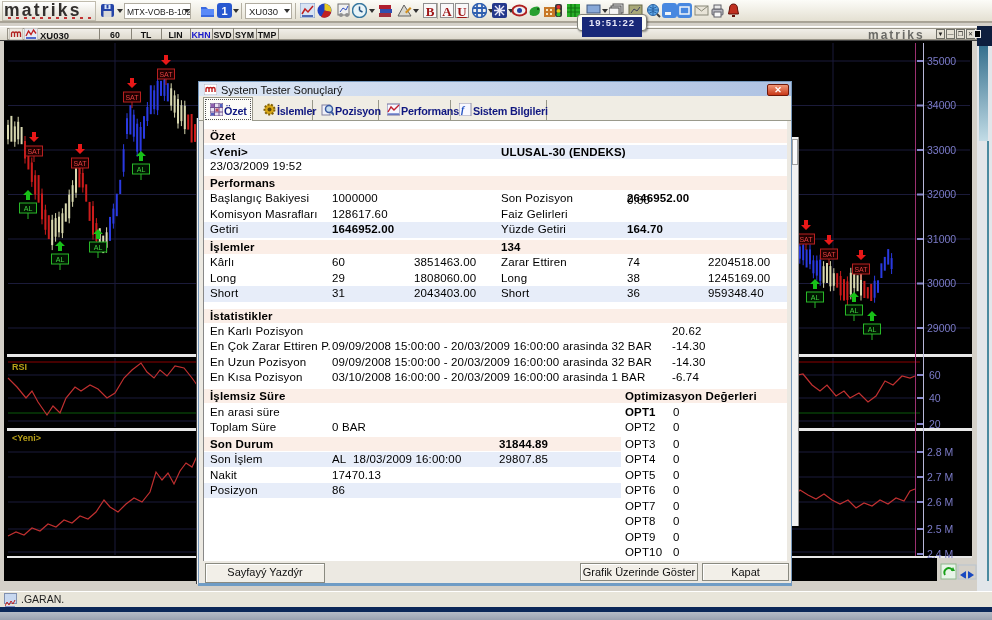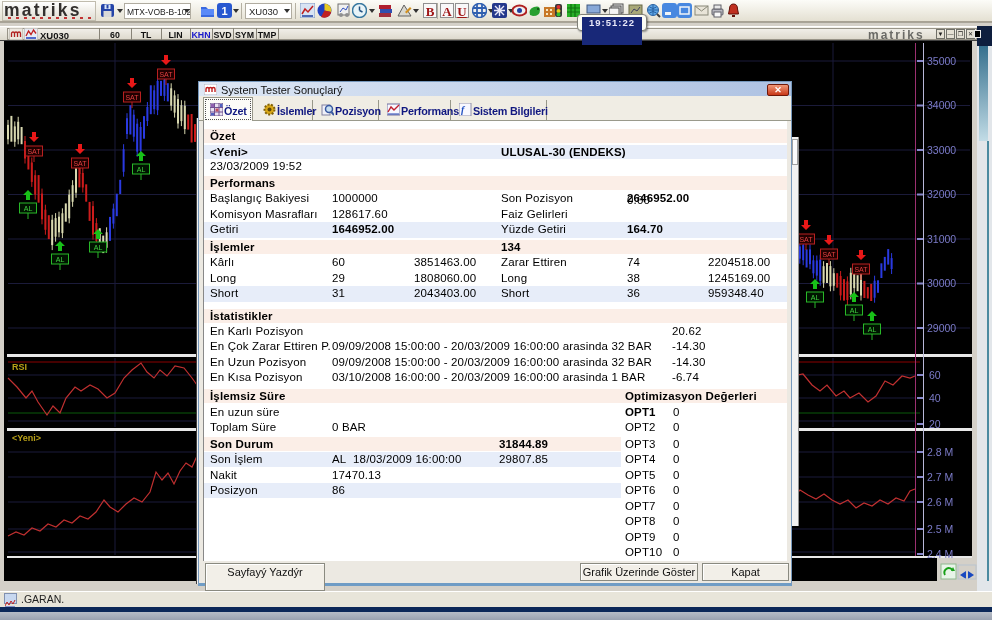--- a/index.html
+++ b/index.html
@@ -416,21 +416,21 @@
 <div class="ab" style="left:710px;top:3px;width:15px;height:15px"><svg width="15" height="15">
       <rect x="2" y="6" width="11" height="6" rx="1" fill="#b8b8c0" stroke="#606068"></rect>
       <rect x="4" y="2" width="7" height="4" fill="#e8e8e8" stroke="#606068"></rect>
       <rect x="4" y="9" width="7" height="5" fill="#f8f8f8" stroke="#606068"></rect>
     </svg></div>
 <div class="ab" style="left:726px;top:3px;width:15px;height:15px"><svg width="15" height="15">
       <path d="M7.5 1 q4 0 4 5 l1 5 -10 0 1 -5 q0 -5 4 -5" fill="#c03020" stroke="#601008"></path>
       <rect x="6" y="12" width="3" height="2" fill="#601008"></rect>
     </svg></div>
 <div class="ab" style="left:577px;top:14px;width:70px;height:17px;background:#fcfcf4;border:1px solid #808078;border-radius:4px;box-shadow:1px 1px 2px rgba(0,0,0,0.4);z-index:30"></div>
-<div class="ab nw" style="left:582px;top:17px;width:60px;height:28px;background:#182878;color:#e8e8f8;font-size:9.5px;font-weight:bold;text-align:center;letter-spacing:1px;z-index:31;line-height:11px">19:51:22</div>
+<div class="ab nw" style="left:582px;top:17px;width:60px;height:20px;background:#182878;color:#e8e8f8;font-size:9.5px;font-weight:bold;text-align:center;letter-spacing:1px;z-index:31;line-height:11px">19:51:22</div>
 <div class="ab" style="left:0;top:22px;width:992px;height:4px;background:#d4d0c8;border-top:1px solid #a8a498"></div>
 <div class="ab" style="left:0;top:26px;width:992px;height:15px;background:linear-gradient(#f4f2ec,#dcd8cc);border-top:1px solid #fff;border-bottom:1px solid #404040"></div>
 <div class="ab" style="left:7px;top:28px;width:970px;height:12px;border:1px solid #989488;background:linear-gradient(#f0eee8,#dedace)"></div>
 <svg class="ab" style="left:9px;top:28px" width="14" height="12">
     <rect x="0" y="0" width="14" height="12" fill="#ece8e0" stroke="#a8a49a"></rect>
     <path d="M2.5 9 v-3.5 a1.5 1.5 0 0 1 3 0 v3.5 M5.5 5.5 a1.5 1.5 0 0 1 3 0 v3.5 M8.5 5.5 a1.5 1.5 0 0 1 3 0 v3.5" stroke="#b02020" fill="none" stroke-width="1.3"></path>
   </svg>
 <svg class="ab" style="left:24px;top:28px" width="14" height="12">
     <rect x="0" y="0" width="14" height="12" fill="#e8ecf4" stroke="#a8a49a"></rect>
     <polyline points="2,8 4.5,3 7,6.5 9.5,2 12,5.5" stroke="#c02020" fill="none" stroke-width="1.3"></polyline>
@@ -572,21 +572,21 @@
     <div class="ab nw" style="left:468px;top:219px;font-size:11.5px;letter-spacing:0.15px;font-weight:normal;color:#000">-14.30</div>
     <div class="ab nw" style="left:6px;top:234.5px;font-size:11.5px;letter-spacing:0.15px;font-weight:normal;color:#000">En Uzun Pozisyon</div>
     <div class="ab nw" style="left:128px;top:234.5px;font-size:11.5px;letter-spacing:0.15px;font-weight:normal;color:#000">09/09/2008 15:00:00 - 20/03/2009 16:00:00 arasinda 32 BAR</div>
     <div class="ab nw" style="left:468px;top:234.5px;font-size:11.5px;letter-spacing:0.15px;font-weight:normal;color:#000">-14.30</div>
     <div class="ab nw" style="left:6px;top:250px;font-size:11.5px;letter-spacing:0.15px;font-weight:normal;color:#000">En Kısa Pozisyon</div>
     <div class="ab nw" style="left:128px;top:250px;font-size:11.5px;letter-spacing:0.15px;font-weight:normal;color:#000">03/10/2008 16:00:00 - 20/03/2009 16:00:00 arasinda 1 BAR</div>
     <div class="ab nw" style="left:468px;top:250px;font-size:11.5px;letter-spacing:0.15px;font-weight:normal;color:#000">-6.74</div>
     <div class="ab" style="left:0px;top:267.5px;width:584px;height:14px;background:#fbeee7"></div>
     <div class="ab nw" style="left:6px;top:268.5px;font-size:11.5px;letter-spacing:0.15px;font-weight:bold;color:#000">İşlemsiz Süre</div>
     <div class="ab nw" style="left:421px;top:268.5px;font-size:11.5px;letter-spacing:0.15px;font-weight:bold;color:#000">Optimizasyon Değerleri</div>
-    <div class="ab nw" style="left:6px;top:284.5px;font-size:11.5px;letter-spacing:0.15px;font-weight:normal;color:#000">En uzun süre</div>
+    <div class="ab nw" style="left:6px;top:284.5px;font-size:11.5px;letter-spacing:0.15px;font-weight:normal;color:#000">En arasi süre</div>
     <div class="ab nw" style="left:421px;top:284.5px;font-size:11.5px;letter-spacing:0.15px;font-weight:bold;color:#000">OPT1</div>
     <div class="ab nw" style="left:469px;top:284.5px;font-size:11.5px;letter-spacing:0.15px;font-weight:normal;color:#000">0</div>
     <div class="ab nw" style="left:6px;top:300px;font-size:11.5px;letter-spacing:0.15px;font-weight:normal;color:#000">Toplam Süre</div>
     <div class="ab nw" style="left:128px;top:300px;font-size:11.5px;letter-spacing:0.15px;font-weight:normal;color:#000">0 BAR</div>
     <div class="ab nw" style="left:421px;top:300px;font-size:11.5px;letter-spacing:0.15px;font-weight:normal;color:#000">OPT2</div>
     <div class="ab nw" style="left:469px;top:300px;font-size:11.5px;letter-spacing:0.15px;font-weight:normal;color:#000">0</div>
     <div class="ab" style="left:0px;top:315.5px;width:417px;height:14.5px;background:#fbeee7"></div>
     <div class="ab nw" style="left:6px;top:316.5px;font-size:11.5px;letter-spacing:0.15px;font-weight:bold;color:#000">Son Durum</div>
     <div class="ab nw" style="left:295px;top:316.5px;font-size:11.5px;letter-spacing:0.15px;font-weight:bold;color:#000">31844.89</div>
     <div class="ab nw" style="left:421px;top:316.5px;font-size:11.5px;letter-spacing:0.15px;font-weight:normal;color:#000">OPT3</div>
@@ -608,14 +608,14 @@
     <div class="ab nw" style="left:469px;top:363px;font-size:11.5px;letter-spacing:0.15px;font-weight:normal;color:#000">0</div>
     <div class="ab nw" style="left:421px;top:378.5px;font-size:11.5px;letter-spacing:0.15px;font-weight:normal;color:#000">OPT7</div>
     <div class="ab nw" style="left:469px;top:378.5px;font-size:11.5px;letter-spacing:0.15px;font-weight:normal;color:#000">0</div>
     <div class="ab nw" style="left:421px;top:394px;font-size:11.5px;letter-spacing:0.15px;font-weight:normal;color:#000">OPT8</div>
     <div class="ab nw" style="left:469px;top:394px;font-size:11.5px;letter-spacing:0.15px;font-weight:normal;color:#000">0</div>
     <div class="ab nw" style="left:421px;top:409.5px;font-size:11.5px;letter-spacing:0.15px;font-weight:normal;color:#000">OPT9</div>
     <div class="ab nw" style="left:469px;top:409.5px;font-size:11.5px;letter-spacing:0.15px;font-weight:normal;color:#000">0</div>
     <div class="ab nw" style="left:421px;top:425px;font-size:11.5px;letter-spacing:0.15px;font-weight:normal;color:#000">OPT10</div>
     <div class="ab nw" style="left:469px;top:425px;font-size:11.5px;letter-spacing:0.15px;font-weight:normal;color:#000">0</div>
   </div>
-<div class="ab nw" style="left:205px;top:563px;width:120px;height:28px;background:#f2efe8;border:1px solid #8a8a80;box-shadow:inset 1px 1px 0 #fff;z-index:12;font-size:11px;color:#111;text-align:center;line-height:17px">Sayfayý Yazdýr</div>
+<div class="ab nw" style="left:205px;top:563px;width:120px;height:20px;background:#f2efe8;border:1px solid #8a8a80;box-shadow:inset 1px 1px 0 #fff;z-index:12;font-size:11px;color:#111;text-align:center;line-height:17px">Sayfayý Yazdýr</div>
 <div class="ab nw" style="left:580px;top:563px;width:118px;height:18px;background:#f2efe8;border:1px solid #8a8a80;box-shadow:inset 1px 1px 0 #fff;z-index:12;font-size:11px;color:#111;text-align:center;line-height:17px">Grafik Üzerinde Göster</div>
 <div class="ab nw" style="left:702px;top:563px;width:87px;height:18px;background:#f2efe8;border:1px solid #8a8a80;box-shadow:inset 1px 1px 0 #fff;z-index:12;font-size:11px;color:#111;text-align:center;line-height:17px">Kapat</div>
 </body></html>

